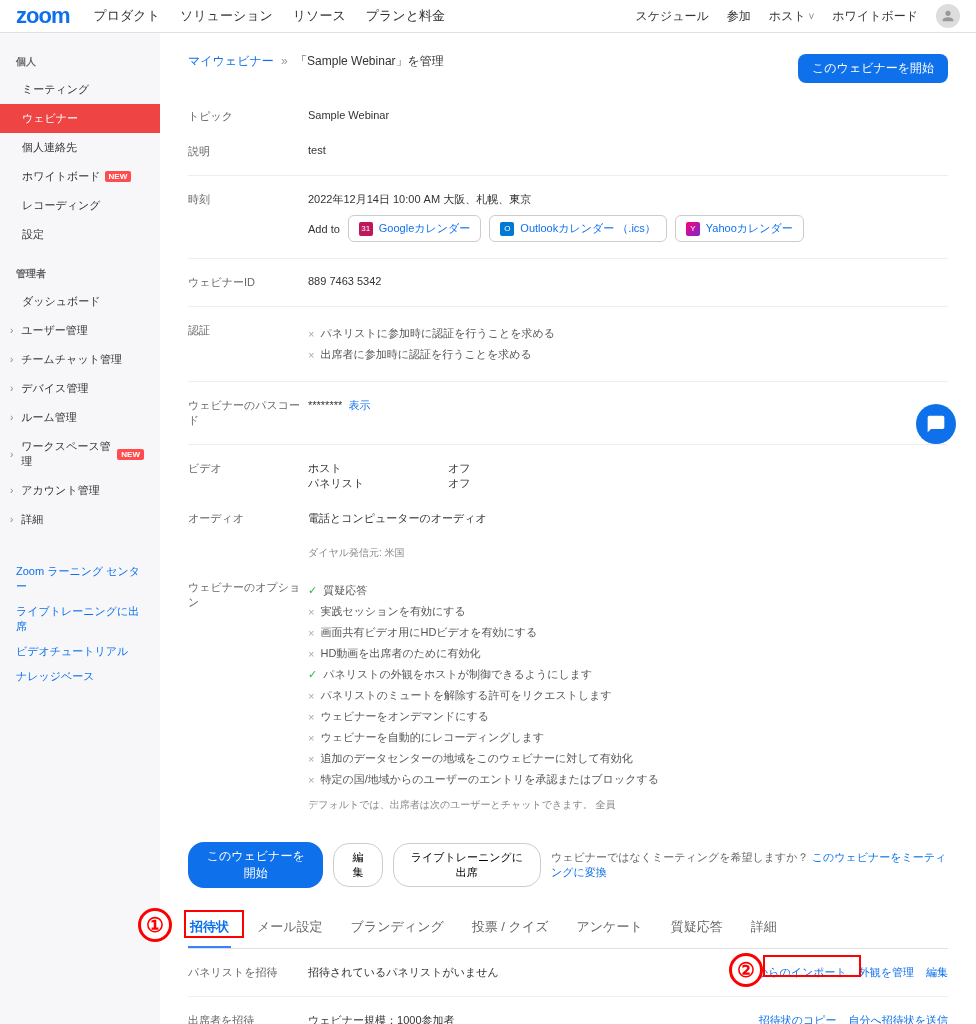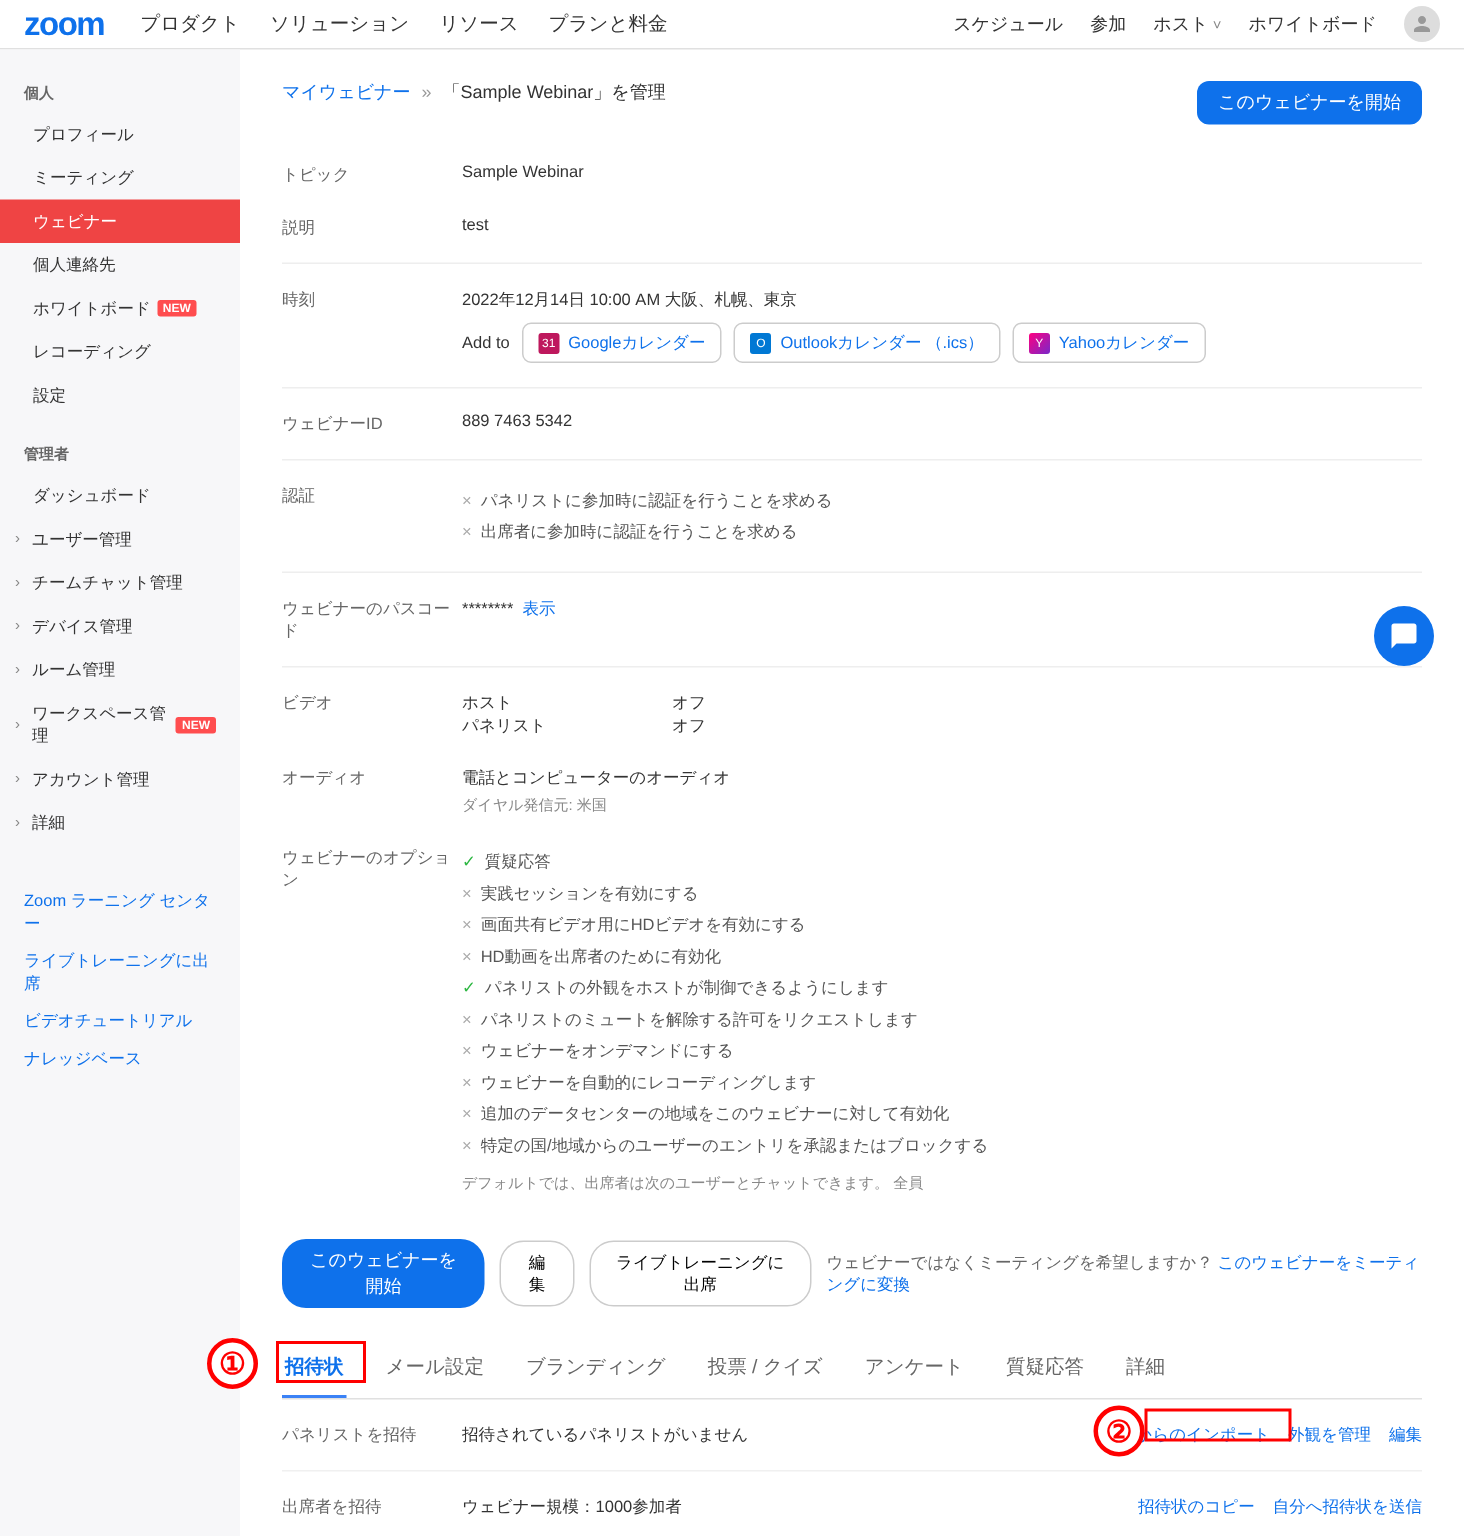--- a/index.html
+++ b/index.html
@@ -34,21 +34,21 @@
 .hr { border: none; border-top: 1px solid #eee; margin: 6px 0; }
 .cal-row { display: flex; gap: 8px; margin-top: 8px; align-items: center; }
 .cal-btn { border: 1px solid #ccc; border-radius: 6px; padding: 5px 10px; font-size: 11px; display: flex; align-items: center; gap: 6px; cursor: pointer; background: #fff; }
 .cal-ico { width: 14px; height: 14px; border-radius: 2px; font-size: 8px; color: #fff; display: flex; align-items: center; justify-content: center; }
 .g-ico { background: #be185d; }
 .o-ico { background: #0078d4; }
 .y-ico { background: linear-gradient(135deg,#ff0080,#7928ca); }
 .option-line { display: flex; align-items: center; gap: 6px; font-size: 11px; padding: 3px 0; color: #555; }
 .check-on { color: #2db742; }
 .check-off { color: #aaa; }
-.sub-note { font-size: 10px; color: #888; margin-top: 4px; }
+.sub-note { font-size: 10px; color: #888; margin-top: 20px; }
 .action-bar { display: flex; align-items: center; gap: 10px; margin-top: 20px; }
 .action-bar-right { margin-left: auto; font-size: 11px; color: #666; }
 .link { color: #0e71eb; cursor: pointer; }
 .tabs { display: flex; gap: 24px; margin-top: 20px; border-bottom: 1px solid #e0e0e0; }
 .tab { padding: 10px 2px; font-size: 13px; color: #666; cursor: pointer; font-weight: 500; }
 .tab.active { color: #0e71eb; border-bottom: 2px solid #3b82f6; font-weight: 600; }
 .section-row { display: flex; padding: 16px 0; font-size: 11px; border-bottom: 1px solid #f0f0f0; }
 .section-label { width: 120px; color: #666; flex-shrink: 0; }
 .section-body { flex: 1; }
 .section-actions { display: flex; gap: 12px; font-size: 11px; align-items: flex-start; }
@@ -81,21 +81,20 @@
           <path d="M12 12c2.2 0 4-1.8 4-4s-1.8-4-4-4-4 1.8-4 4 1.8 4 4 4zm0 2c-2.7 0-8 1.3-8 4v2h16v-2c0-2.7-5.3-4-8-4z"></path>
         </svg>
     </div>
   </div>
 </div>
 
 <div class="container">
 
   <div class="sidebar">
     <div class="sidebar-heading">個人</div>
-    <div class="sidebar-item">プロフィール</div>
     <div class="sidebar-item">ミーティング</div>
     <div class="sidebar-item active">ウェビナー</div>
     <div class="sidebar-item">個人連絡先</div>
     <div class="sidebar-item">
         <span>ホワイトボード</span> 
         <span class="badge-new">NEW</span>
       </div>
     <div class="sidebar-item">レコーディング</div>
     <div class="sidebar-item">設定</div>
     <div style="height:12px"></div>

